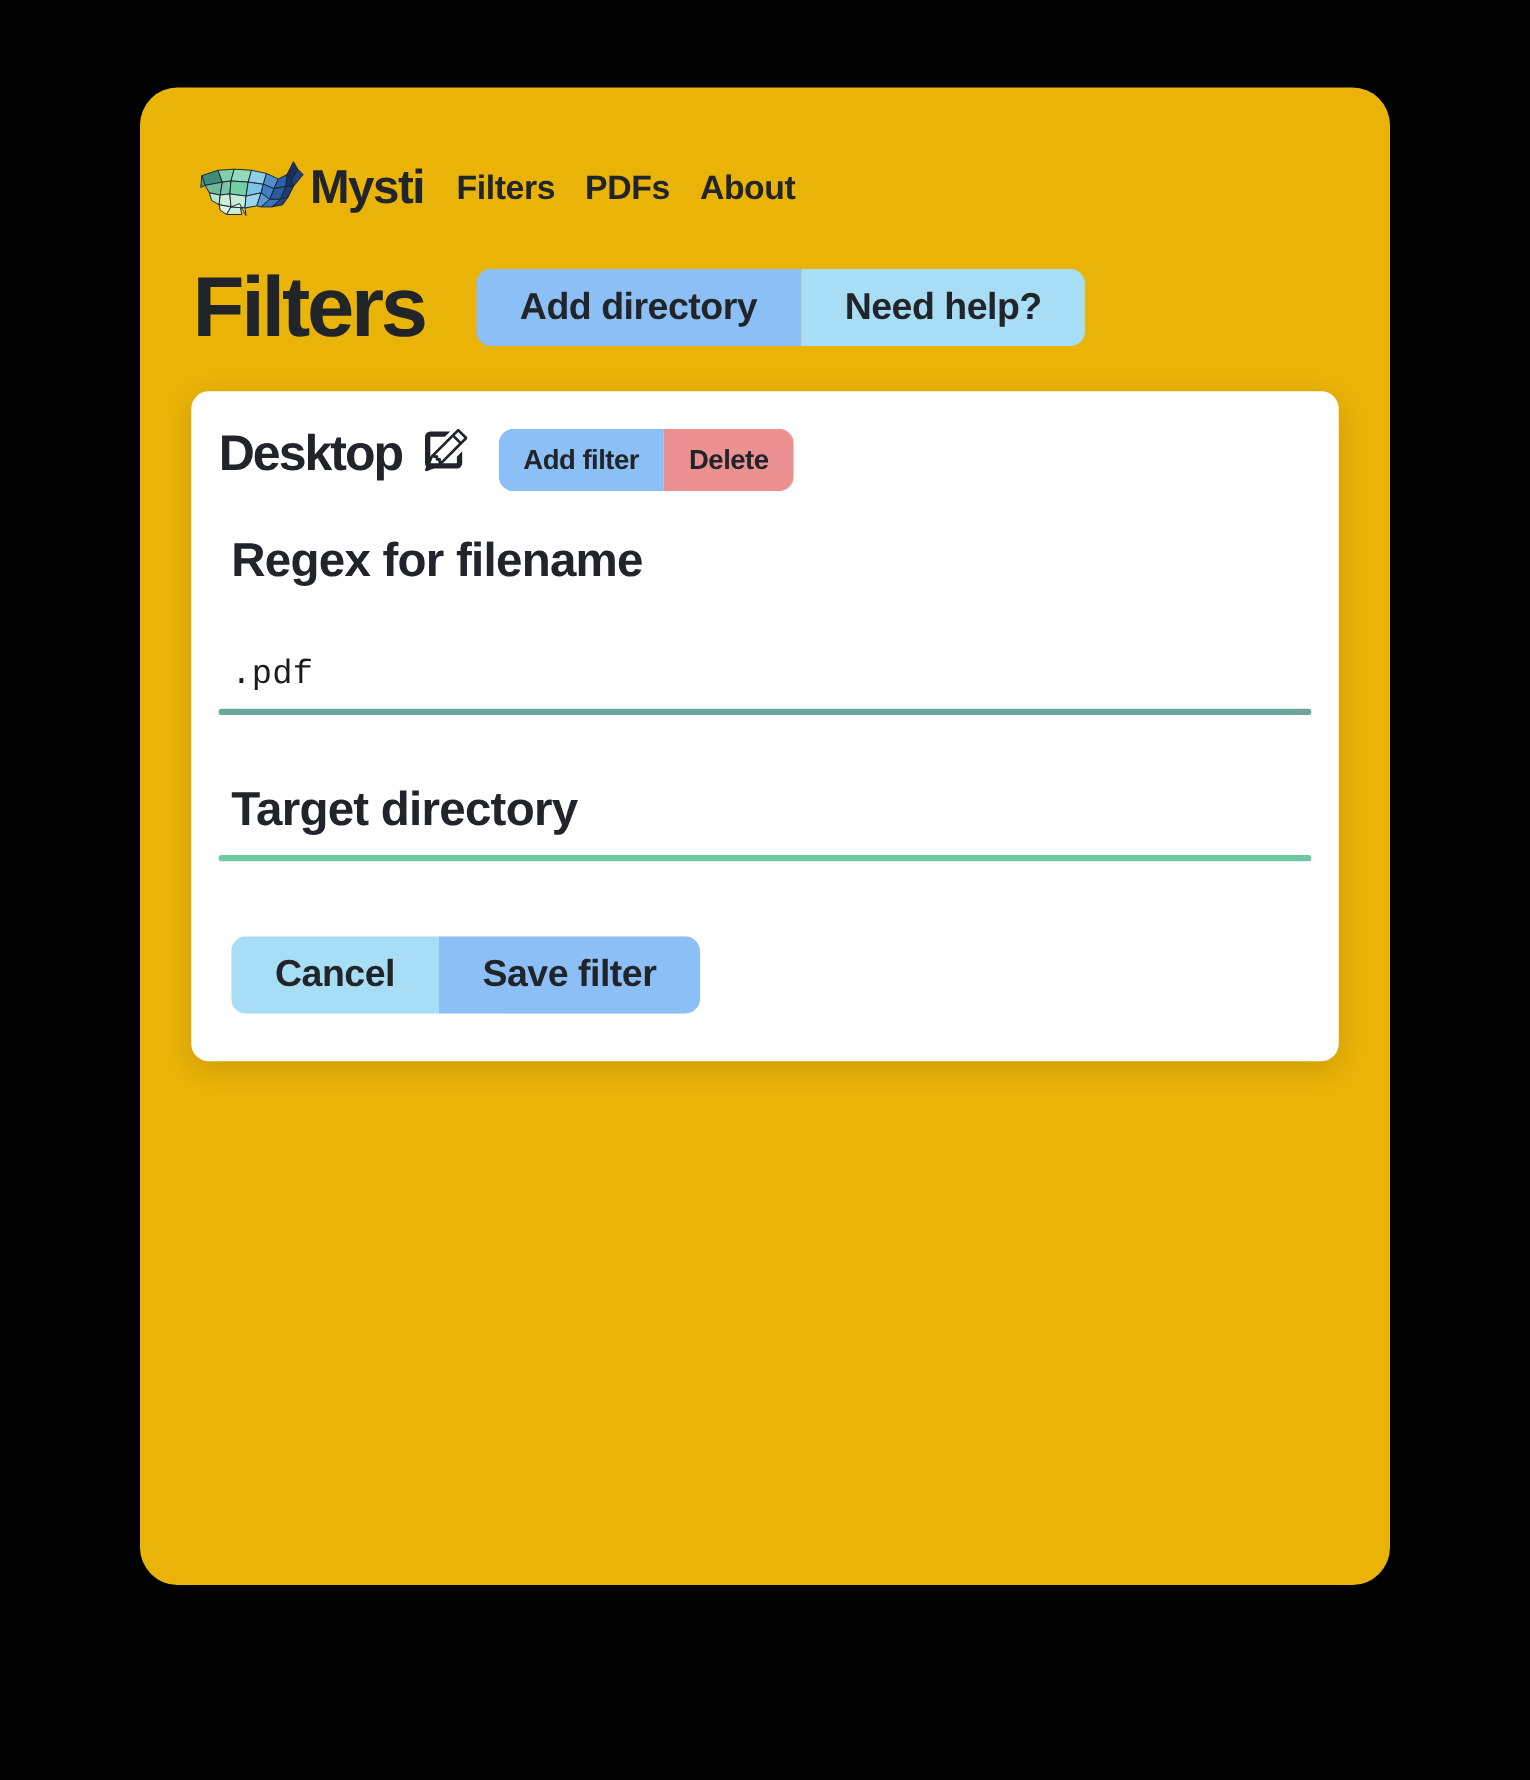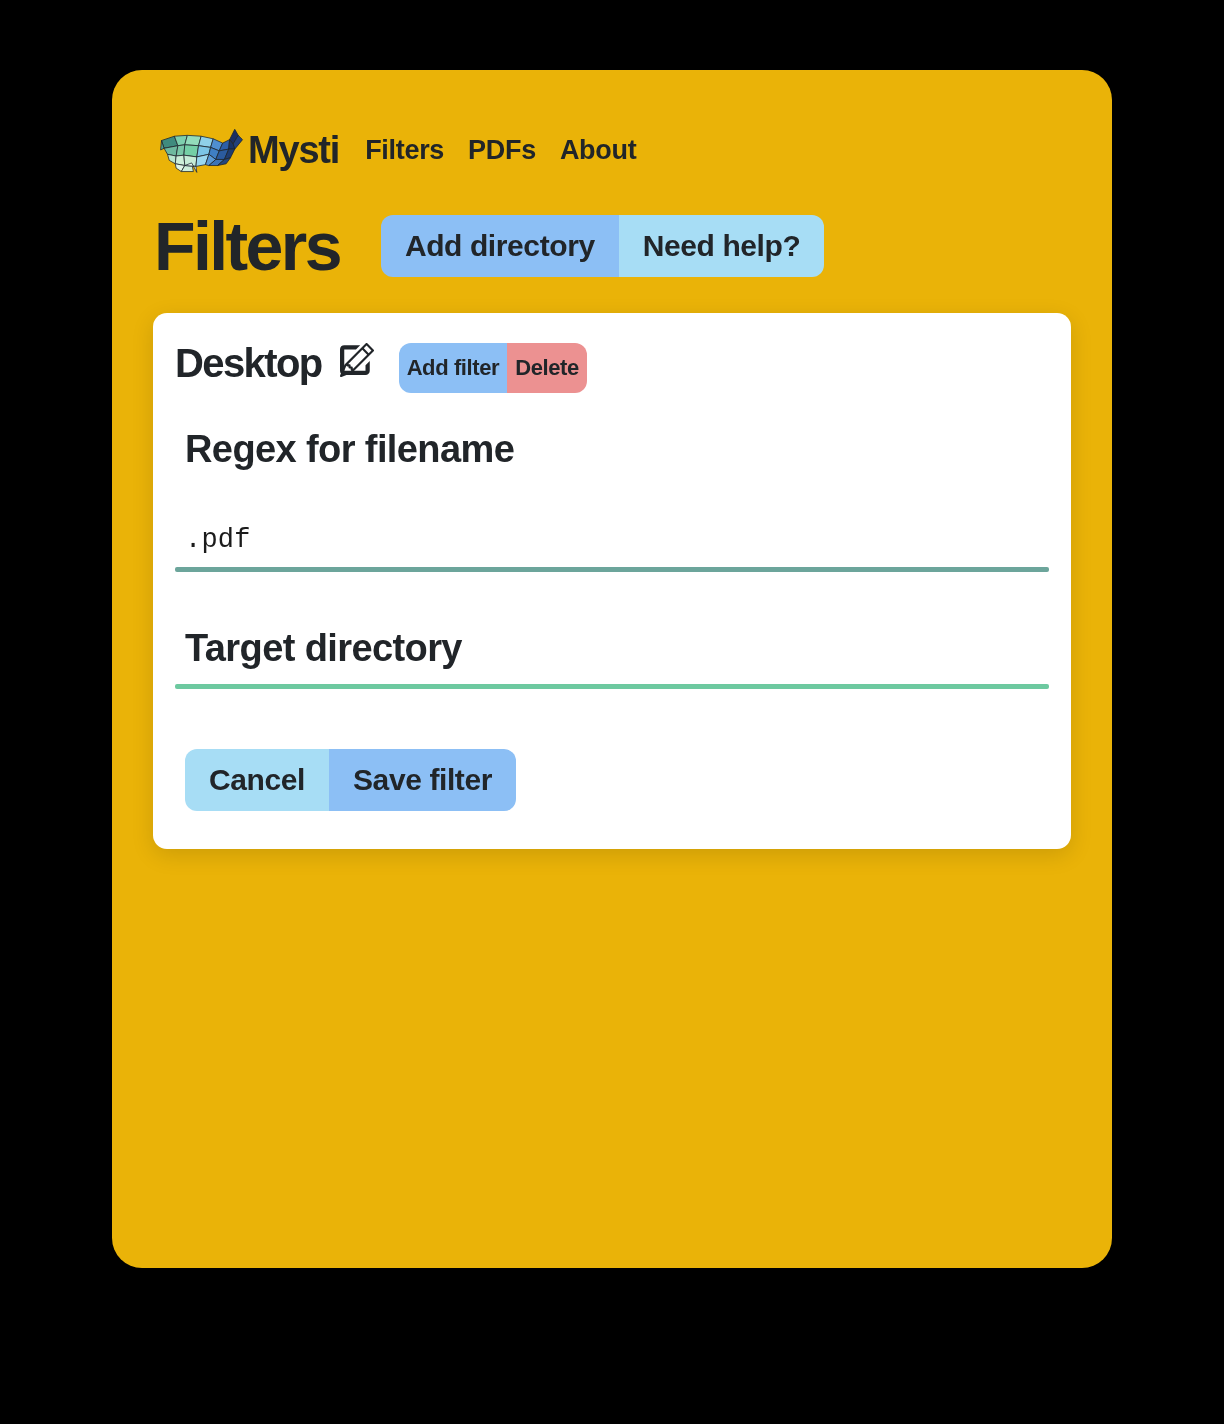--- a/index.html
+++ b/index.html
@@ -101,26 +101,26 @@
     font-weight: 700;
     color: #212529;
     letter-spacing: -0.4px;
     white-space: nowrap;
     display: flex;
     align-items: center;
     justify-content: center;
   }
   .btn-lg {
     font-size: 30px;
-    padding: 0 24px;
+    padding: 0 35px;
     height: 62px;
   }
   .btn-md {
     font-size: 22px;
-    padding: 0 8px;
+    padding: 0 20px;
     height: 50px;
   }
   .btn-primary   { background: #8cbff5; }
   .btn-info      { background: #a7ddf5; }
   .btn-danger    { background: #ec9191; }
 
   
   .filter-card {
     position: absolute;
     left: 41px;

